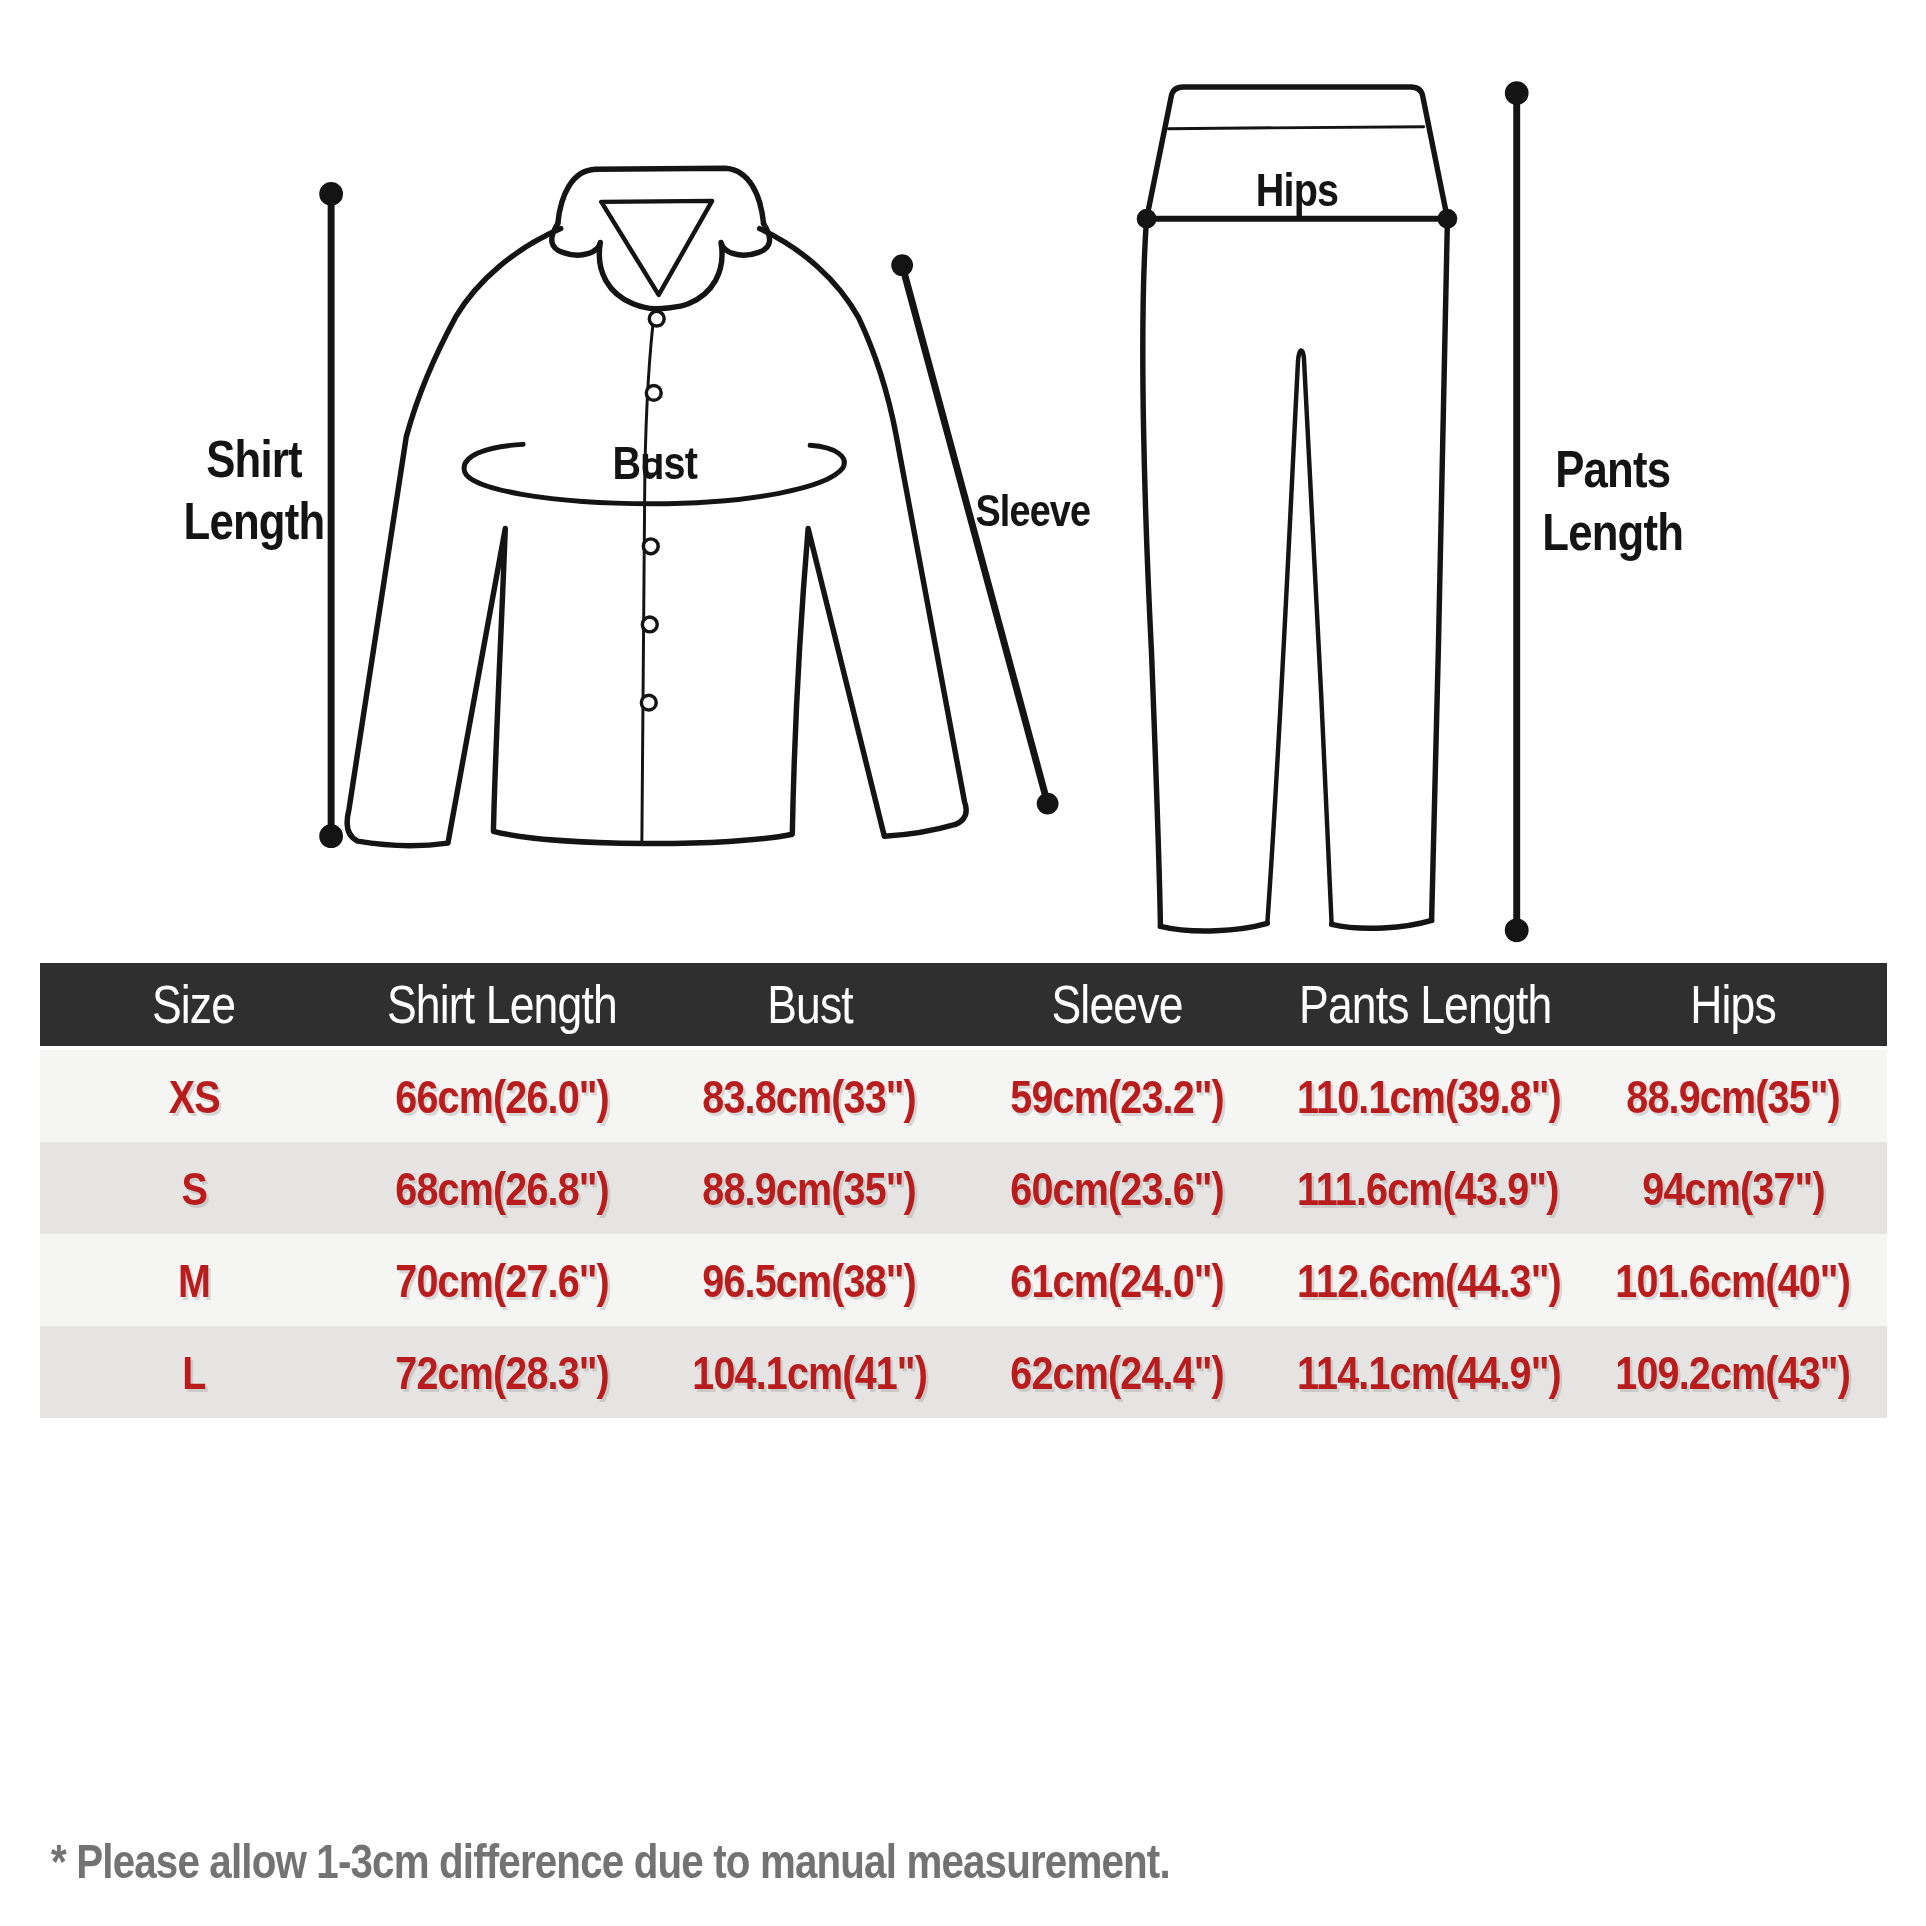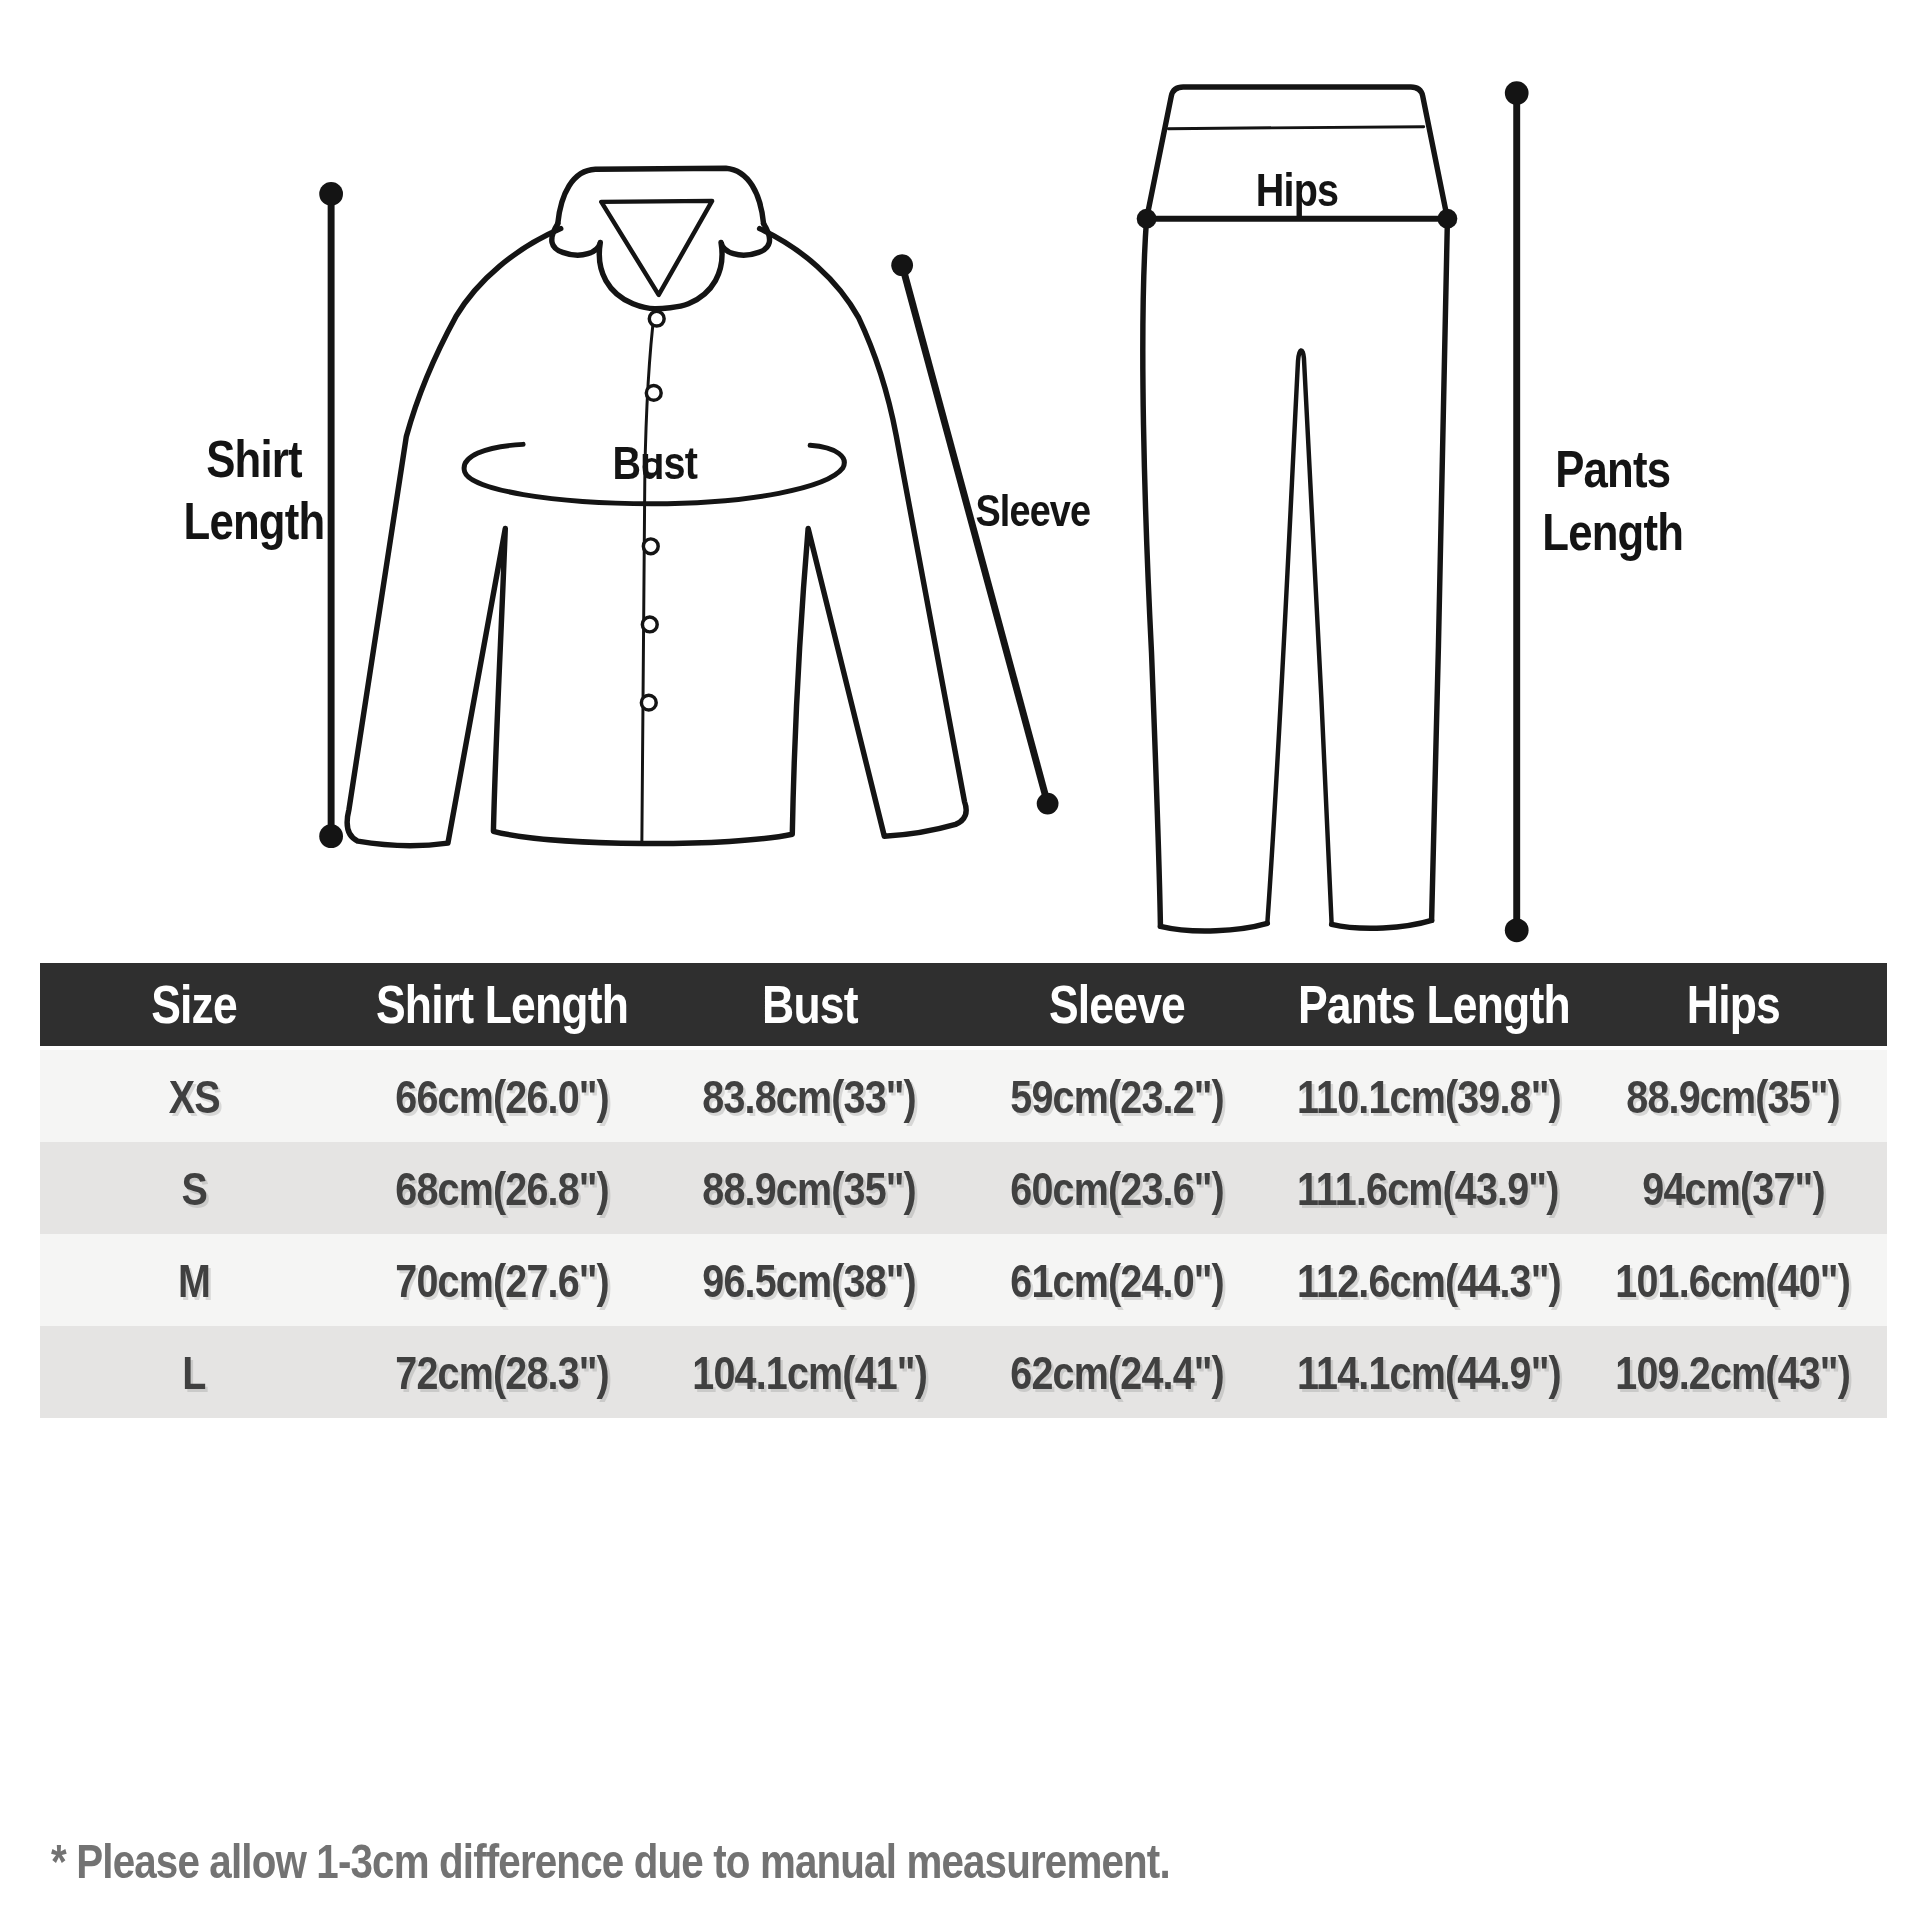--- a/index.html
+++ b/index.html
@@ -13,25 +13,25 @@
     font-family:"Liberation Sans",sans-serif;
     font-weight:700;fill:#141414;letter-spacing:-1px;
   }
   
   table.size-table{
     position:absolute;left:40px;top:963px;width:1847px;
     border-collapse:collapse;table-layout:fixed;
   }
   table.size-table th{
     background:#2f2f2f;color:#ffffff;height:81px;
-    font-size:53px;font-weight:700;text-align:center;vertical-align:middle;
+    font-size:53px;font-weight:400;text-align:center;vertical-align:middle;
     border-bottom:4px solid #ffffff;
   }
   table.size-table td{
-    height:90px;font-size:47px;font-weight:700;color:#404040;
+    height:90px;font-size:47px;font-weight:700;color:#b91c1c;
     text-align:center;vertical-align:middle;white-space:nowrap;
   }
   table.size-table tbody tr:nth-child(odd){background:#f5f5f4;}
   table.size-table tbody tr:nth-child(even){background:#e5e4e3;}
   .cnd{display:inline-block;transform:scaleX(0.84);transform-origin:center;
        letter-spacing:-1px;white-space:nowrap;}
   td .cnd{text-shadow:3px 3px 0 rgba(110,110,110,0.22);}
   
   .footnote{
     position:absolute;left:51px;top:1834px;font-size:48px;font-weight:700;color:#737373;

